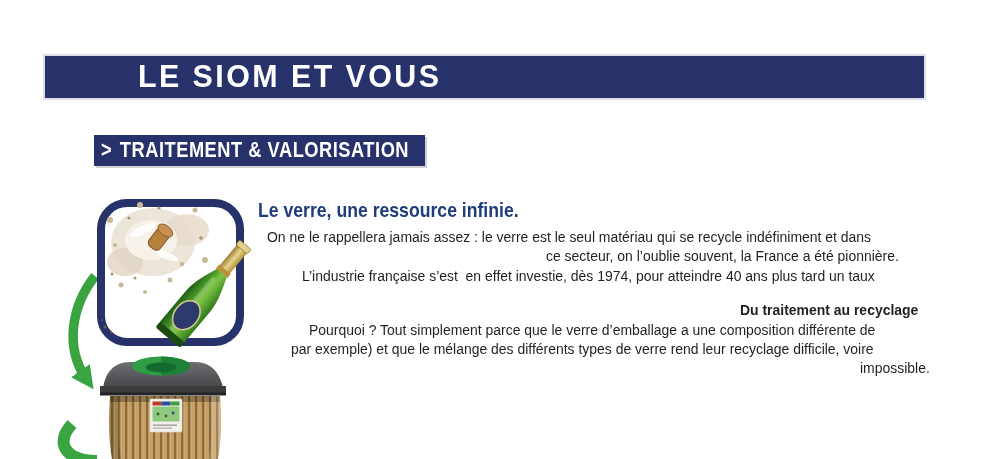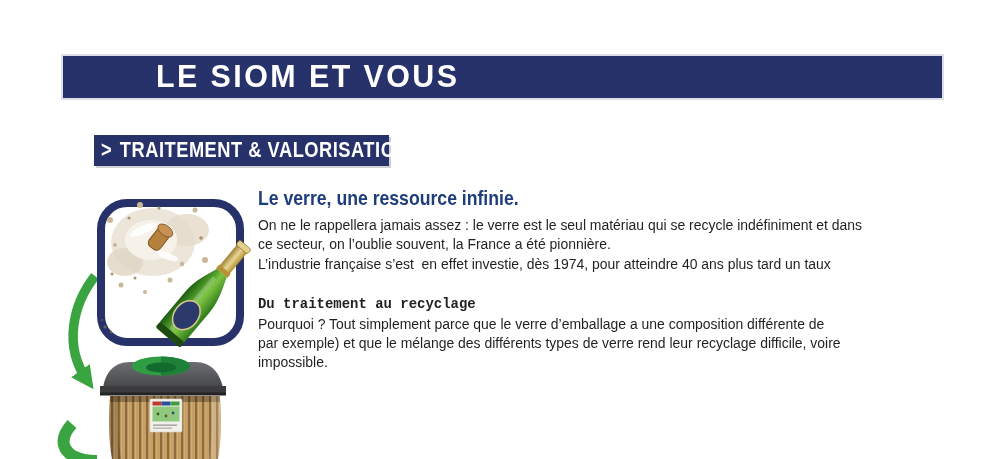--- a/index.html
+++ b/index.html
@@ -4,54 +4,54 @@
 <style>
   html,body{margin:0;padding:0;}
   body{
     width:1000px;height:459px;position:relative;overflow:hidden;
     background:#ffffff;
     font-family:"Liberation Sans", sans-serif;
     color:var(--body-text,#221f1f);
   }
   
   .banner{
-    position:absolute;left:63px;top:56px;width:879px;height:42px;
+    position:absolute;left:45px;top:56px;width:879px;height:42px;
     background:var(--navy,#263269);
     box-shadow:0 0 0 2px rgba(178,182,205,.45);
     line-height:42px;
   }
   .banner-text{
     display:inline-block;margin-left:93px;
     color:#fff;font-weight:bold;font-size:31px;letter-spacing:2.5px;
     transform:scaleX(.98);transform-origin:0 50%;white-space:pre;
   }
   
   .section-tab{
-    position:absolute;left:94px;top:135px;width:295px;height:31px;
+    position:absolute;left:94px;top:135px;width:331px;height:31px;
     background:var(--navy,#263269);
     box-shadow:2px 2px 0 rgba(150,150,150,.45);
     line-height:31px;white-space:nowrap;
   }
   .section-inner{
     display:inline-block;margin-left:7px;
     transform:scaleX(.85);transform-origin:0 50%;
     color:#fff;font-weight:bold;font-size:21.5px;letter-spacing:.6px;white-space:pre;
   }
   .chevron{margin-right:9px;}
   
   .article{position:absolute;left:258px;top:187px;width:680px;}
   .article h1{
-    margin:0 0 7px 0;font-size:20.5px;line-height:22px;font-weight:bold;
+    margin:12px 0 7px 0;font-size:20.5px;line-height:22px;font-weight:bold;
     color:var(--heading-blue,#1e3d7a);white-space:nowrap;
   }
   .article h1 .cond{transform:scaleX(.86);}
   .cond{display:inline-block;transform:scaleX(.9);transform-origin:0 50%;white-space:pre;}
-  .tline{height:19.4px;white-space:pre;font-size:15.5px;}
+  .tline{height:19.4px;white-space:pre;font-size:15.5px;text-align:right;}
   .block{margin:0;}
-  .block.subheading{margin-top:21px;font-weight:bold;font-family:Liberation Mono, monospace;}
+  .block.subheading{margin-top:15px;font-weight:bold;}
   .f-b{font-weight:bold;}
   .f-i{font-style:italic;}
   a.flink{color:var(--link-blue,#2424e8);font-style:italic;text-decoration:underline;cursor:pointer;}
   
   .art-svg{position:absolute;left:55px;top:190px;width:200px;height:269px;}
 </style>
 </head>
 <body>
 
 <header class="banner">

